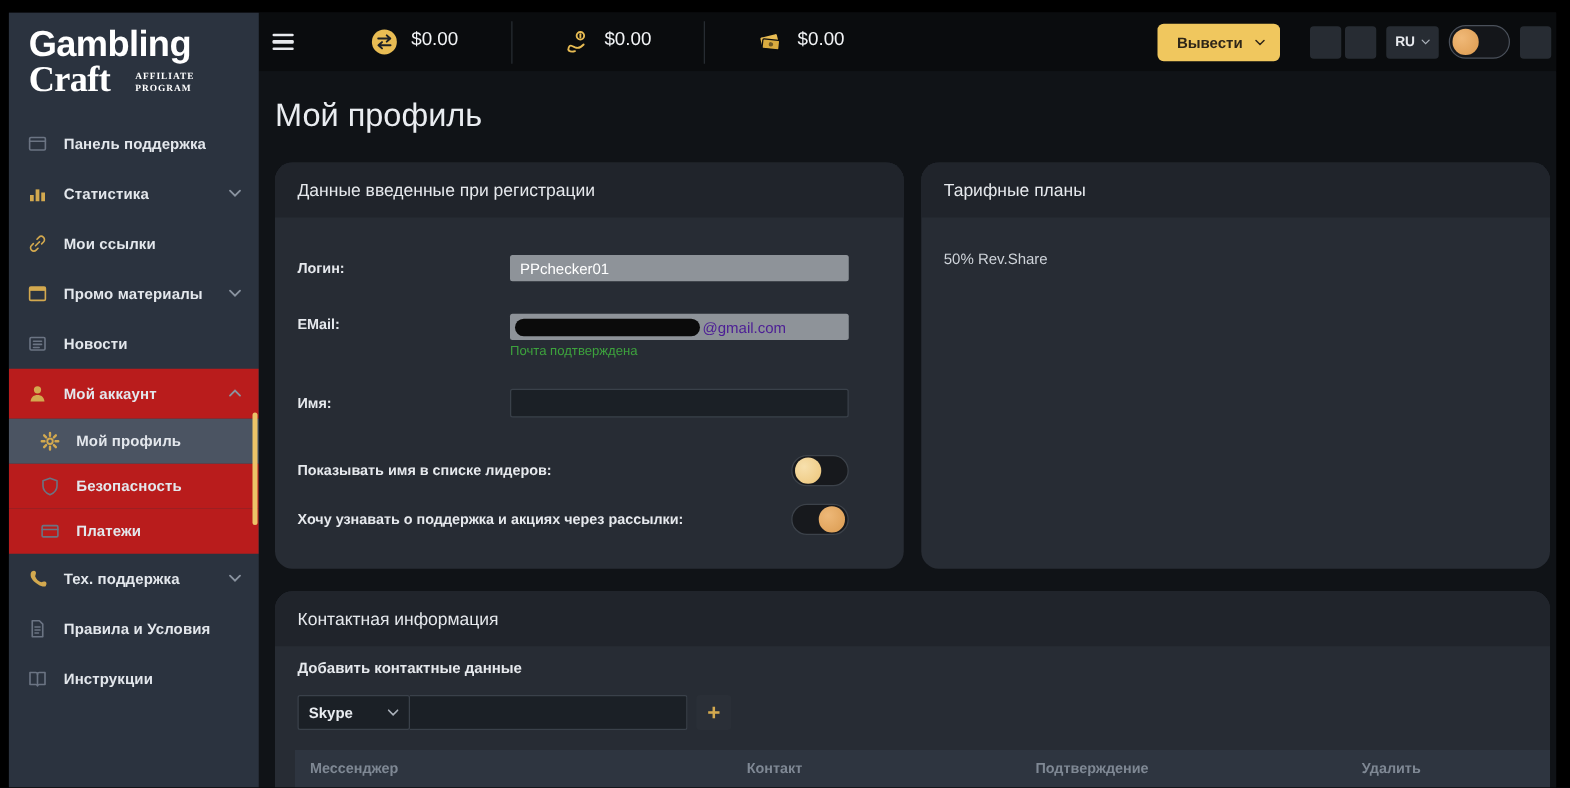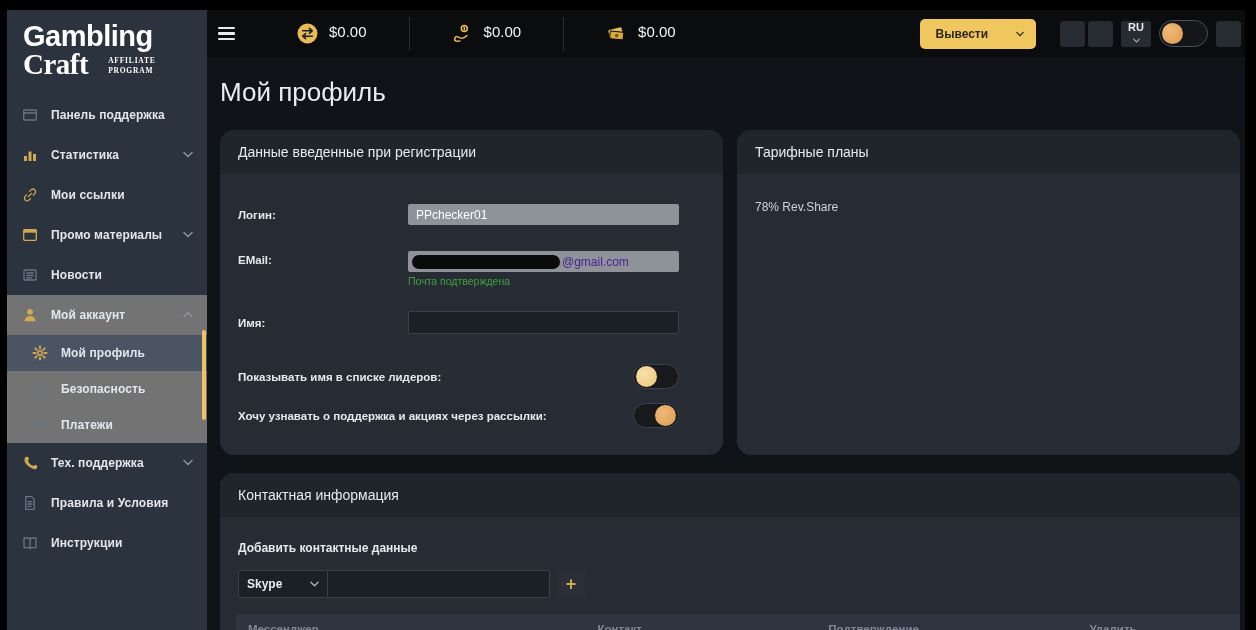--- a/index.html
+++ b/index.html
@@ -12,21 +12,21 @@
   .sidebar { width:200px; flex-shrink:0; background:#2b333f; position:relative; overflow:hidden; }
   .logo { padding:12px 14px 14px 16px; color:#fff; }
   .logo-line1 { font-size:29px; font-weight:800; letter-spacing:-0.5px; line-height:1; }
   .logo-row { display:flex; align-items:flex-end; gap:20px;font-family:Liberation Serif, serif; }
   .logo-line2 { font-size:29px; font-weight:800; letter-spacing:-0.5px; line-height:0.95; }
   .logo-sub { font-size:7.5px; font-weight:700; letter-spacing:0.8px; line-height:1.3;
               padding-bottom:3px; text-align:left; }
   .menu { margin-top:2px; }
   .s-item { display:flex; align-items:center; height:40px; padding-left:14px;
             cursor:pointer; color:#e3e7ec; }
-  .s-item.grouped { background:#737373; }
+  .s-item.grouped { background:#b91c1c; }
   .s-item.sub { height:36px; padding-left:24px; }
   .s-item.active { background:#4b5462; }
   .s-label { font-size:12px; font-weight:700; letter-spacing:0.1px; }
   .icn { width:17px; height:17px; display:inline-flex; align-items:center;
          justify-content:center; margin-right:13px; flex-shrink:0; }
   .icn svg { width:16px; height:16px; display:block; }
   .tone-gold { color:#d3a94f; }
   .tone-gray { color:#6b7483; }
   .chev { margin-left:auto; margin-right:14px; color:#8a93a0; display:flex; }
   .chev svg { width:10px; height:7px; }
@@ -41,29 +41,29 @@
   .hamburger span { height:2.5px; background:#e8eaee; border-radius:1px; }
   .balances { display:flex; align-items:center; margin-left:62px; }
   .bal { display:flex; align-items:flex-start; gap:11px; padding:0 42px; }
   .bal:first-child { padding-left:0; }
   .bal-amt { font-size:15px; color:#f2f4f6; font-weight:500; }
   .bal-icn svg { width:21px; height:21px; display:block; }
   .bal-divider { width:1px; height:34px; background:#272c32; }
   .top-right { margin-left:auto; display:flex; align-items:center; gap:8px; margin-right:4px; }
   .withdraw-btn { height:30px; padding:0 12px 0 16px; background:#f0c75e; border:none;
                   border-radius:5px; font-size:12px; font-weight:700; color:#2e2618;
-                  display:flex; align-items:center; gap:28px; cursor:pointer;
+                  display:flex; align-items:center; gap:10px; cursor:pointer;
                   font-family:"Liberation Sans", sans-serif; }
   .withdraw-btn .caret svg { width:8px; height:6px; display:block; color:#2e2618; }
   .sq-btn { width:25px; height:26px; background:#272c33; border:none; border-radius:3px;
             cursor:pointer; }
   .sq-pair { display:flex; gap:3px; margin-left:16px; }
   .lang-btn { height:26px; padding:0 7px; background:#272c33; border:none; border-radius:3px;
               color:#e8eaee; font-size:11px; font-weight:700; display:flex; align-items:center;
-              gap:5px; cursor:pointer; font-family:"Liberation Sans", sans-serif;flex-direction:column; }
+              gap:5px; cursor:pointer; font-family:"Liberation Sans", sans-serif; }
   .lang-btn .caret svg { width:7px; height:5px; color:#aab1ba; display:block; }
   .theme-toggle { width:49px; height:27px; border:1px solid #4a505a; border-radius:14px;
                   background:#14161a; position:relative; cursor:pointer; }
   .theme-toggle .knob { position:absolute; left:2px; top:2px; width:21px; height:21px;
                         border-radius:50%;
                         background:radial-gradient(circle at 35% 35%, #f0b978, #dd9a4e); }
 
   
   .content { flex:1; overflow:hidden; padding:0 5px 0 13px; background:#101317; }
   .page-title { font-size:26px; color:#e9ecf0; font-weight:500; padding:20px 0 22px 0; }
@@ -95,21 +95,21 @@
   .t-label { font-size:11.5px; font-weight:700; color:#e6e9ed; }
   .toggle { width:46px; height:25px; border-radius:13px; background:#17191d;
             border:1px solid #3c424a; position:relative; cursor:pointer; flex-shrink:0; }
   .toggle .knob { position:absolute; top:1px; width:21px; height:21px; border-radius:50%; }
   .toggle.off .knob { left:2px;  background:radial-gradient(circle at 35% 35%, #f7e0ad, #ecc579); }
   .toggle.on  .knob { right:2px; background:radial-gradient(circle at 35% 35%, #edb878, #db9b50); }
 
   .plan-text { font-size:12px; color:#ced3d9; margin-top:8px; }
 
   .card-contacts { margin-top:18px; height:175px; }
-  .add-label { font-size:12px; font-weight:700; color:#e6e9ed; margin-top:24px; }
+  .add-label { font-size:12px; font-weight:700; color:#e6e9ed; margin-top:10px; }
   .contact-controls { display:flex; align-items:center; margin-top:15px; }
   .msgr-select { width:90px; height:28px; background:#1b2026; border:1px solid #3a414a;
                  border-radius:2px; color:#e9ecf0; font-size:12px; font-weight:600;
                  display:flex; align-items:center; padding:0 8px; cursor:pointer; }
   .msgr-select .caret { margin-left:auto; color:#aab1ba; display:flex; }
   .msgr-select .caret svg { width:9px; height:6px; }
   .contact-input { width:222px; height:28px; background:#1b2026; border:1px solid #3a414a;
                    border-left:none; border-radius:0 2px 2px 0; color:#e6e9ed; font-size:12px;
                    padding:0 8px; font-family:"Liberation Sans",sans-serif; }
   .plus-btn { width:28px; height:28px; margin-left:7px; background:#2a2f37; border:none;
@@ -385,21 +385,21 @@
               <div class="toggle on">
                 <div class="knob"></div>
               </div>
             </div>
           </div>
         </section>
 
         <section class="card card-plans">
           <div class="card-header">Тарифные планы</div>
           <div class="card-body">
-            <div class="plan-text">78% Rev.Share</div>
+            <div class="plan-text">50% Rev.Share</div>
           </div>
         </section>
       </div>
 
       <section class="card card-contacts">
         <div class="card-header">Контактная информация</div>
         <div class="card-body" style="padding:0 18px;">
           <div class="add-label">Добавить контактные данные</div>
           <div class="contact-controls">
             <div class="msgr-select">

